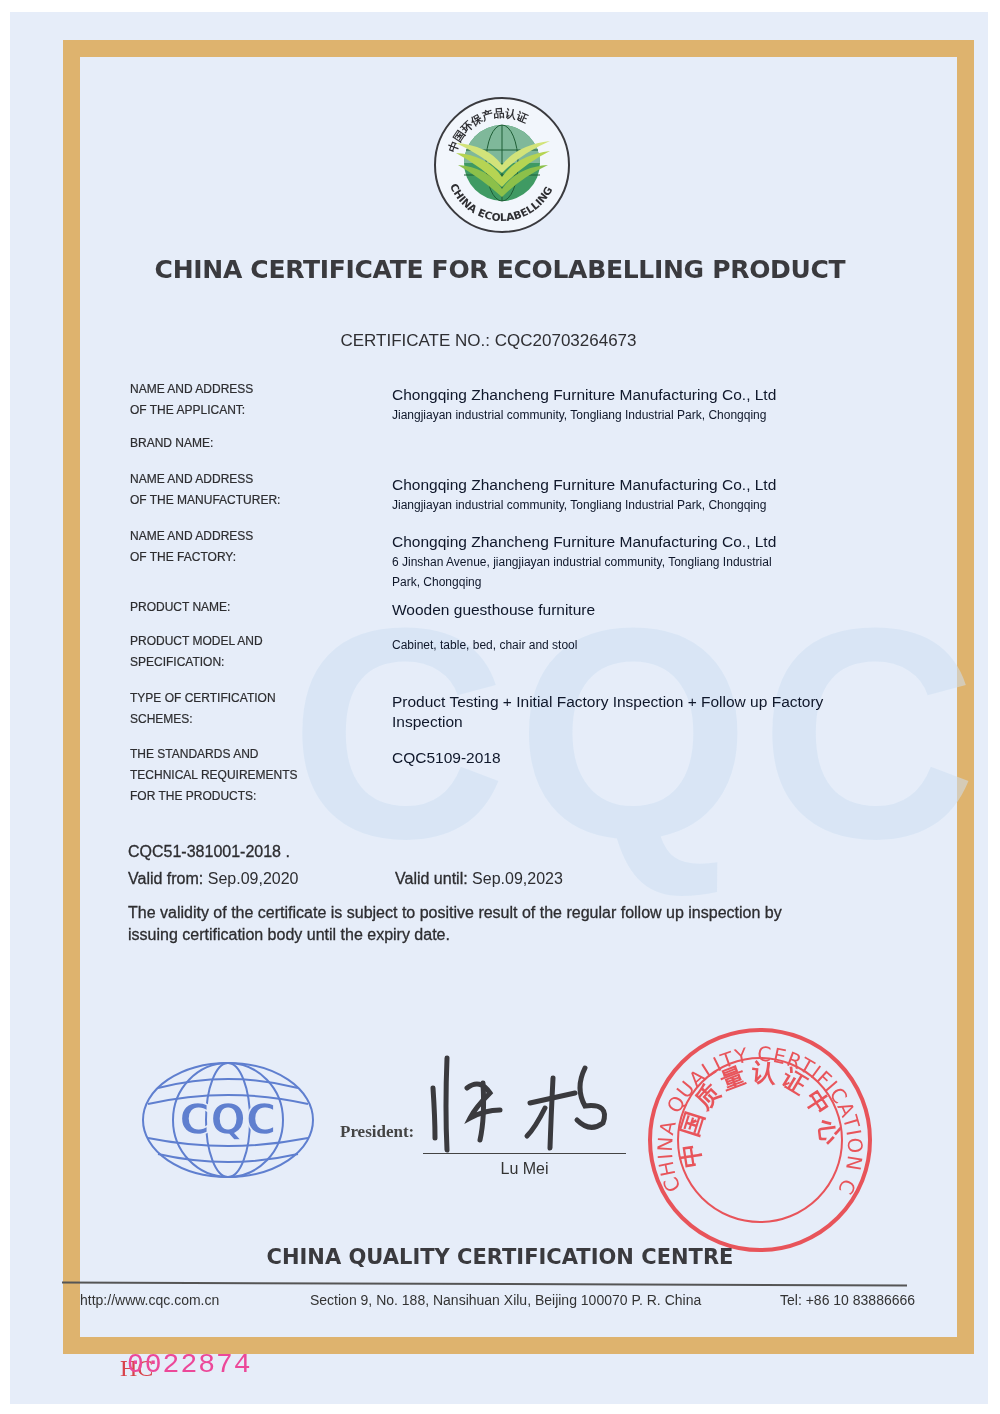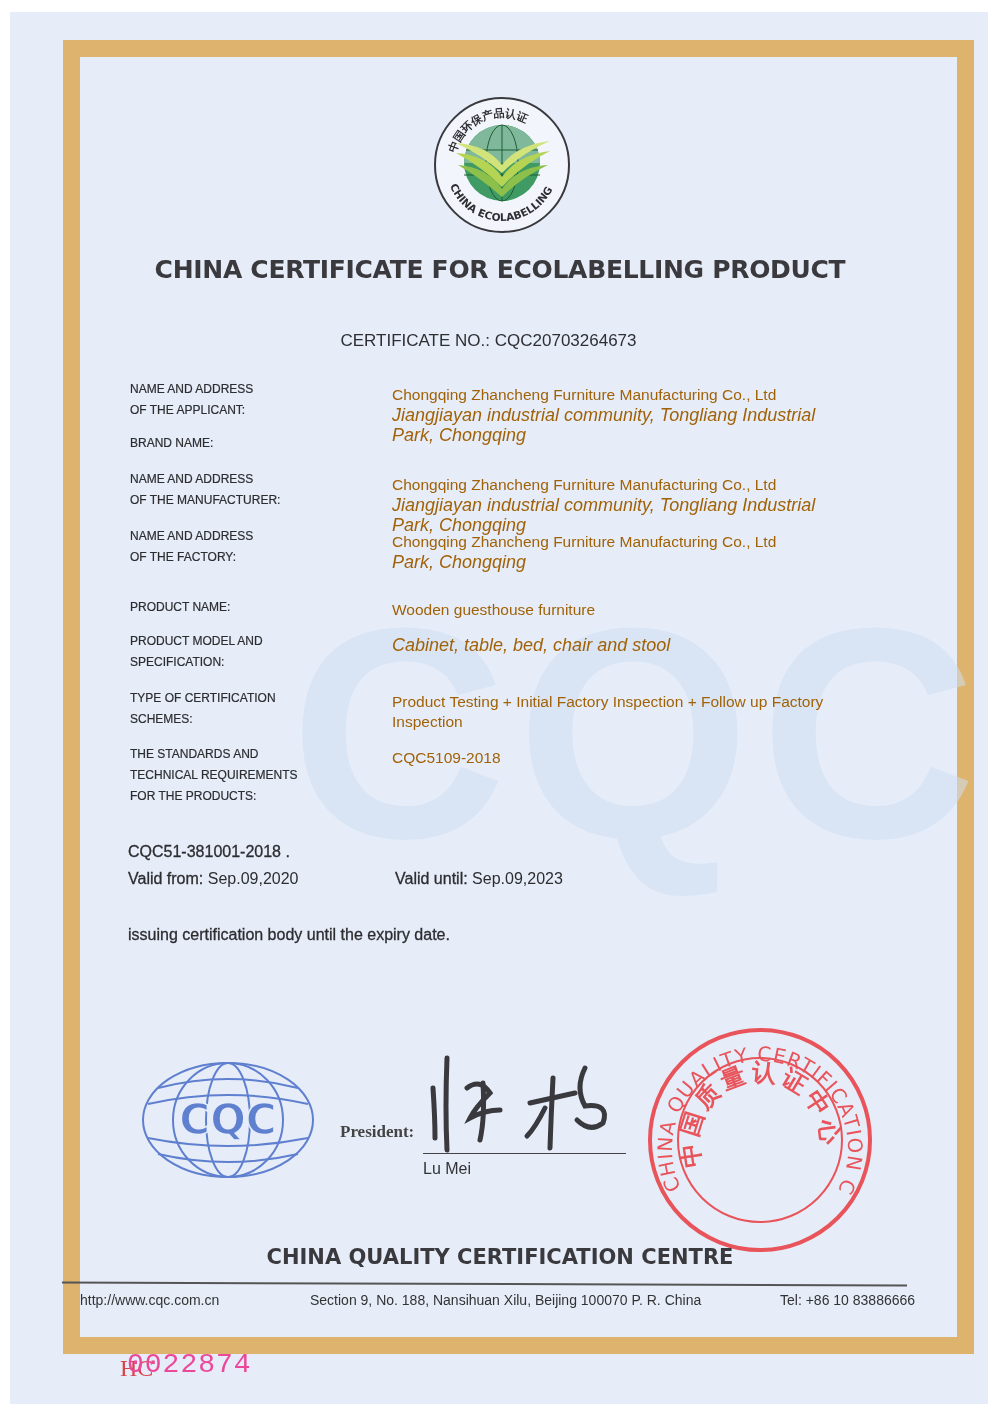--- a/index.html
+++ b/index.html
@@ -30,30 +30,30 @@
       color: #3a3a3e; letter-spacing: -0.3px;
     }
     .cert-no {
       left: 0; width: 977px; top: 331px; text-align: center; font-size: 17px; color: #2f2f33;
     }
     .row { position: absolute; left: 130px; width: 720px; }
     .lbl {
       position: absolute; left: 0; width: 250px; font-size: 12px; line-height: 21px;
       color: #2d2d30; font-weight: normal; -webkit-text-stroke: 0.2px #2d2d30;
     }
-    .val { position: absolute; left: 262px; width: 450px; font-size: 14.5px; line-height: 20px; color: #a16207; }
+    .val { position: absolute; left: 262px; width: 450px; font-size: 14.5px; line-height: 20px; color: #0f172a; }
     .val .l1 { font-size: 15.5px; display: block; }
-    .val .l2 { font-size: 18px; display: block; font-style: italic; }
+    .val .l2 { font-size: 12px; display: block; }
     .stmt { position: absolute; left: 128px; width: 700px; font-size: 16px; line-height: 22px; color: #2d2d30; }
     .bold { -webkit-text-stroke: 0.3px #2d2d30; }
     .cqc-logo { left: 138px; top: 1060px; width: 180px; height: 120px; }
     .president-lbl { left: 340px; top: 1122px; font-family: "Liberation Serif", serif; font-size: 17px; color: #444; font-weight: bold; }
     .sig-line { left: 423px; top: 1153px; width: 203px; height: 1px; background: #444; }
     .signature { left: 425px; top: 1048px; width: 200px; height: 105px; }
-    .signer { left: 423px; top: 1160px; width: 203px; text-align: left; font-size: 16px; color: #333; }
+    .signer { left: 423px; top: 1160px; width: 203px; text-align: center; font-size: 16px; color: #333; }
     .seal { left: 645px; top: 1025px; width: 230px; height: 230px; }
     .org {
       left: 0; width: 1000px; top: 1245px; text-align: center;
       font-family: "DejaVu Sans", sans-serif; font-weight: bold; font-size: 21px; color: #3a3a3e;
     }
     .footer-line { left: 62px; top: 1283px; width: 845px; height: 2px; background: #555; transform: rotate(0.2deg); }
     .footer { top: 1292px; font-size: 14px; color: #333; }
     .serial-prefix { left: 78px; top: 1355px; font-family: "Liberation Serif", serif; font-size: 24px; color: #d8434b; margin-left: 42px; }
     .serial-no { left: 127px; top: 1349px; font-family: "Liberation Mono", monospace; font-size: 28px; color: #ec4899; letter-spacing: 1px; }
   </style>
@@ -105,20 +105,21 @@
   <div class="lbl"><span>NAME AND ADDRESS</span><br><span>OF THE MANUFACTURER:</span></div>
   <div class="val" style="top:6px;">
       <span class="l1">Chongqing Zhancheng Furniture Manufacturing Co., Ltd</span>
       <span class="l2">Jiangjiayan industrial community, Tongliang Industrial Park, Chongqing</span>
     </div>
 </div>
 <div class="row" style="top:526px;">
   <div class="lbl"><span>NAME AND ADDRESS</span><br><span>OF THE FACTORY:</span></div>
   <div class="val" style="top:6px; width:460px;">
       <span class="l1">Chongqing Zhancheng Furniture Manufacturing Co., Ltd</span>
+      <span class="l2">6 Jinshan Avenue, jiangjiayan industrial community, Tongliang Industrial</span>
       <span class="l2">Park, Chongqing</span>
     </div>
 </div>
 <div class="row" style="top:597px;">
   <div class="lbl">PRODUCT NAME:</div>
   <div class="val" style="top:3px;">
       <span class="l1">Wooden guesthouse furniture</span>
     </div>
 </div>
 <div class="row" style="top:631px;">
@@ -146,21 +147,21 @@
 </div>
 <div class="stmt" style="top:868px;">
   <span class="bold">Valid from:</span>
   <span>Sep.09,2020</span>
   <span style="position:absolute; left:267px;">
     <span class="bold">Valid until:</span>
     <span>Sep.09,2023</span>
   </span>
 </div>
 <div class="stmt bold" style="top:902px; width:720px;">
-  <br><span>issuing certification body until the expiry date.</span>
+  <span>The validity of the certificate is subject to positive result of the regular follow up inspection by</span><br><span>issuing certification body until the expiry date.</span>
 </div>
 
 <svg class="abs cqc-logo" viewBox="0 0 180 120">
   <g fill="none" stroke="#5f7fcf" stroke-width="2">
     <ellipse cx="90" cy="60" rx="85" ry="57"></ellipse>
     <ellipse cx="90" cy="60" rx="55" ry="57"></ellipse>
     <ellipse cx="90" cy="60" rx="22" ry="57"></ellipse>
     <path d="M 20 28 Q 90 10 160 28"></path>
     <path d="M 10 44 Q 90 26 170 44"></path>
     <path d="M 10 78 Q 90 94 170 78"></path>

